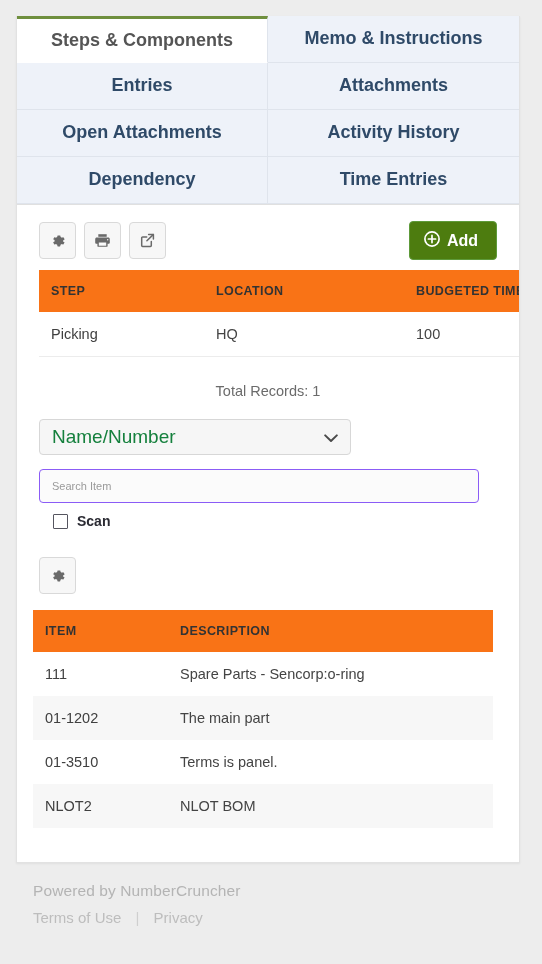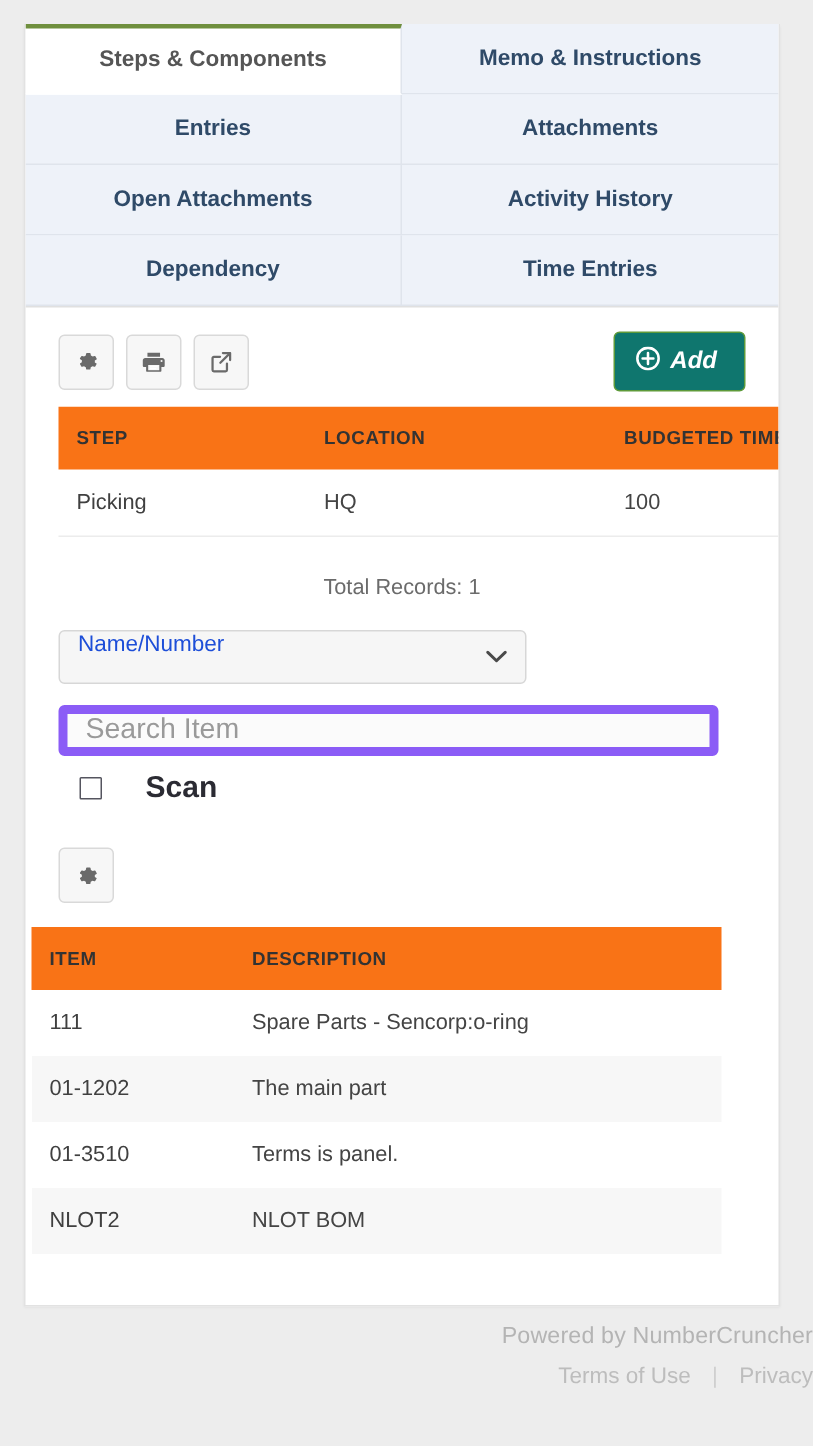--- a/index.html
+++ b/index.html
@@ -38,21 +38,21 @@
     display: grid;
     grid-template-columns: 1fr 1fr;
     border-bottom: 1px solid #e0e0e0;
   }
 
   .tab {
     height: 47px;
     display: flex;
     align-items: center;
     justify-content: center;
-    font-size: 15px;
+    font-size: 18px;
     font-weight: bold;
     color: #2f4a68;
     background: #eef2f9;
     border-right: 1px solid #dfe4ec;
     border-bottom: 1px solid #dfe4ec;
     cursor: pointer;
     user-select: none;
     text-align: center;
     line-height: 1.1;
   }
@@ -90,30 +90,29 @@
     align-items: center;
     justify-content: center;
     cursor: pointer;
   }
   .icon-btn svg { display: block; }
 
   .add-btn {
     display: flex;
     align-items: center;
     gap: 7px;
-    background: #0f766e;
+    background: #4d7c0f;
     border: 1px solid #5e9a3a;
     border-radius: 4px;
     color: #ffffff;
     font-size: 16px;
     font-weight: bold;
     padding: 9px 18px 9px 14px;
     cursor: pointer;
     line-height: 1;
-    font-style: italic;
   }
 
   
   .table-wrap { padding: 0 22px; overflow: hidden; }
 
   table { border-collapse: collapse; table-layout: fixed; }
 
   .steps-table { width: 620px; }
   .steps-table col.c1 { width: 165px; }
   .steps-table col.c2 { width: 200px; }
@@ -153,41 +152,42 @@
   .filters { padding: 0 22px; }
 
   .select-box {
     position: relative;
     width: 312px;
     height: 36px;
     background: #f6f6f6;
     border: 1px solid #d7d7d7;
     border-radius: 4px;
     display: flex;
+    align-items: center;
     padding: 0 12px;
-    font-size: 15px;
-    color: #1d4ed8;
+    font-size: 19px;
+    color: #15803d;
     cursor: pointer;
   }
   .select-box .chev {
     position: absolute;
     right: 12px;
     top: 50%;
     transform: translateY(-50%);
   }
 
   .search-input {
     margin-top: 14px;
     width: 440px;
     height: 34px;
     background: #fbfbfb;
-    border: 6px solid #8b5cf6;
+    border: 1px solid #8b5cf6;
     border-radius: 4px;
     padding: 0 12px;
-    font-size: 19px;
+    font-size: 11px;
     color: #555555;
     font-family: "Liberation Sans", sans-serif;
   }
   .search-input::placeholder { color: #9a9a9a; }
 
   .scan-row {
     display: flex;
     align-items: center;
     gap: 9px;
     margin-top: 10px;
@@ -195,46 +195,46 @@
   }
   .scan-box {
     width: 15px;
     height: 15px;
     border: 1.5px solid #55555f;
     background: #ffffff;
     border-radius: 1px;
     cursor: pointer;
   }
   .scan-label {
-    font-size: 20px;
+    font-size: 14px;
     font-weight: bold;
     color: #2b2b33;
     cursor: pointer;
-    margin-left: 20px;
   }
 
   .gear-row { padding: 28px 22px 0 22px; }
 
   
-  .items-wrap { padding: 16px 22px 34px 4px; }
+  .items-wrap { padding: 16px 22px 34px 16px; }
   .items-table { width: 460px; }
   .items-table col.i1 { width: 135px; }
   .items-table col.i2 { width: 325px; }
 
   .items-table tbody tr:nth-child(even) { background: #f7f7f7; }
   .items-table tbody tr:nth-child(odd) { background: #ffffff; }
   .items-table tbody td { border-bottom: none; }
 
   
   .footer {
     position: absolute;
     left: 0;
     right: 0;
     top: 882px;
-    text-align: right;
+    text-align: left;
+    padding-left: 33px;
   }
   .footer-line1 {
     font-size: 15.5px;
     color: #b4b4b4;
     letter-spacing: 0.1px;
   }
   .footer-line2 {
     margin-top: 9px;
     font-size: 15px;
     color: #bdbdbd;

